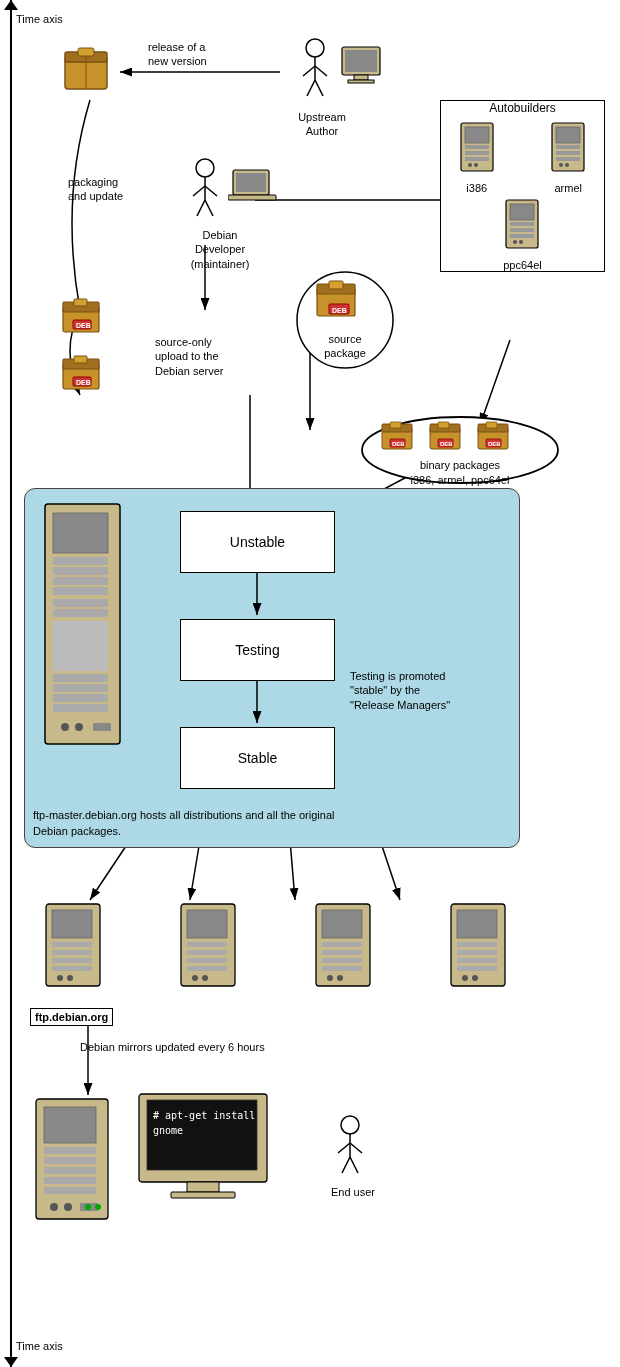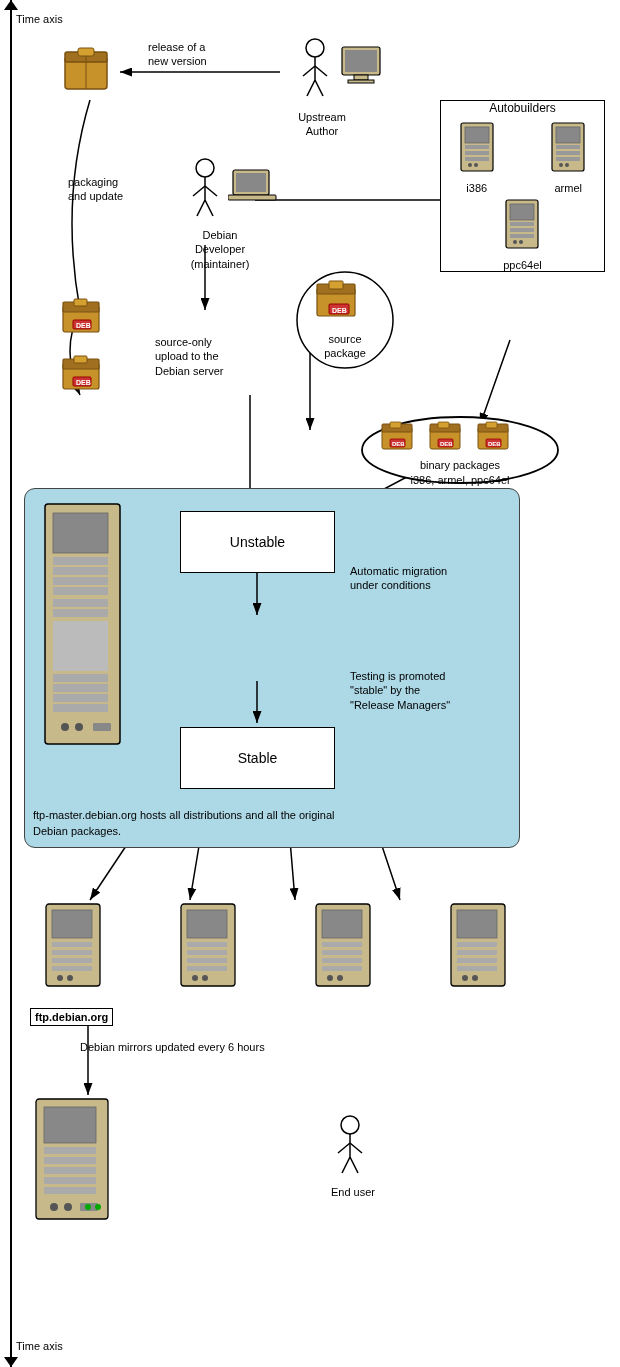--- a/index.html
+++ b/index.html
@@ -326,26 +326,28 @@
         <circle cx="30" cy="228" r="4" fill="#555"></circle>
         <circle cx="44" cy="228" r="4" fill="#555"></circle>
         <rect x="58" y="224" width="18" height="8" rx="1" fill="#888"></rect>
       </svg>
     </div>
 
     <div class="abs distro-box" style="top:22px; left:155px; width:155px; height:62px;">
       <span>Unstable</span>
     </div>
 
+    <div class="abs distro-box" style="top:130px; left:155px; width:155px; height:62px;">
+      <span>Testing</span>
+    </div>
 
     <div class="abs distro-box" style="top:238px; left:155px; width:155px; height:62px;">
       <span>Stable</span>
     </div>
 
-    <div class="abs label" style="top:75px; left:325px; width:155px; text-align:left; font-size:11px;">Automatic migration<br>under conditions</div>
 
     <div class="abs label" style="top:180px; left:325px; width:160px; text-align:left; font-size:11px;">Testing is promoted<br>"stable" by the<br>"Release Managers"</div>
 
     <div class="abs" style="bottom:8px; left:8px; font-size:11px; line-height:1.4;">ftp-master.debian.org hosts all distributions and all the original<br>Debian packages.</div>
 
     <svg style="position:absolute; top:0; left:0; width:496px; height:360px; pointer-events:none;">
       <defs>
         <marker id="arr2" markerWidth="8" markerHeight="6" refX="8" refY="3" orient="auto">
           <polygon points="0 0, 8 3, 0 6" fill="#000"></polygon>
         </marker>
@@ -425,20 +427,34 @@
       <rect x="16" y="92" width="52" height="7" fill="#aaa"></rect>
       <circle cx="26" cy="112" r="4" fill="#555"></circle>
       <circle cx="40" cy="112" r="4" fill="#555"></circle>
       <rect x="52" y="108" width="18" height="8" rx="1" fill="#888"></rect>
 
       <circle cx="60" cy="112" r="3" fill="#00aa00"></circle>
       <circle cx="70" cy="112" r="3" fill="#00aa00"></circle>
     </svg>
   </div>
 
+  <div class="abs" style="top:1090px; left:135px;">
+    <svg width="140" height="115" xmlns="http://www.w3.org/2000/svg">
+
+      <rect x="4" y="4" width="128" height="88" rx="3" fill="#c8b98a" stroke="#000" stroke-width="1.3"></rect>
+
+      <rect x="12" y="10" width="110" height="70" fill="#111" stroke="#333" stroke-width="0.8"></rect>
+
+      <rect x="52" y="92" width="32" height="10" fill="#c8b98a" stroke="#000" stroke-width="1"></rect>
+      <rect x="36" y="102" width="64" height="6" rx="1" fill="#c8b98a" stroke="#000" stroke-width="1"></rect>
+    </svg>
+    
+    <div style="position:absolute; top:18px; left:18px; color:#fff; font-size:10px; font-family:monospace; line-height:1.5; white-space:pre;"># apt-get install
+gnome</div>
+  </div>
 
   <div class="abs" style="top:1115px; left:330px;">
     <svg width="40" height="60" xmlns="http://www.w3.org/2000/svg">
       <circle cx="20" cy="10" r="9" fill="none" stroke="#000" stroke-width="1.5"></circle>
       <line x1="20" y1="19" x2="20" y2="42" stroke="#000" stroke-width="1.5"></line>
       <line x1="20" y1="28" x2="8" y2="38" stroke="#000" stroke-width="1.5"></line>
       <line x1="20" y1="28" x2="32" y2="38" stroke="#000" stroke-width="1.5"></line>
       <line x1="20" y1="42" x2="12" y2="58" stroke="#000" stroke-width="1.5"></line>
       <line x1="20" y1="42" x2="28" y2="58" stroke="#000" stroke-width="1.5"></line>
     </svg>

